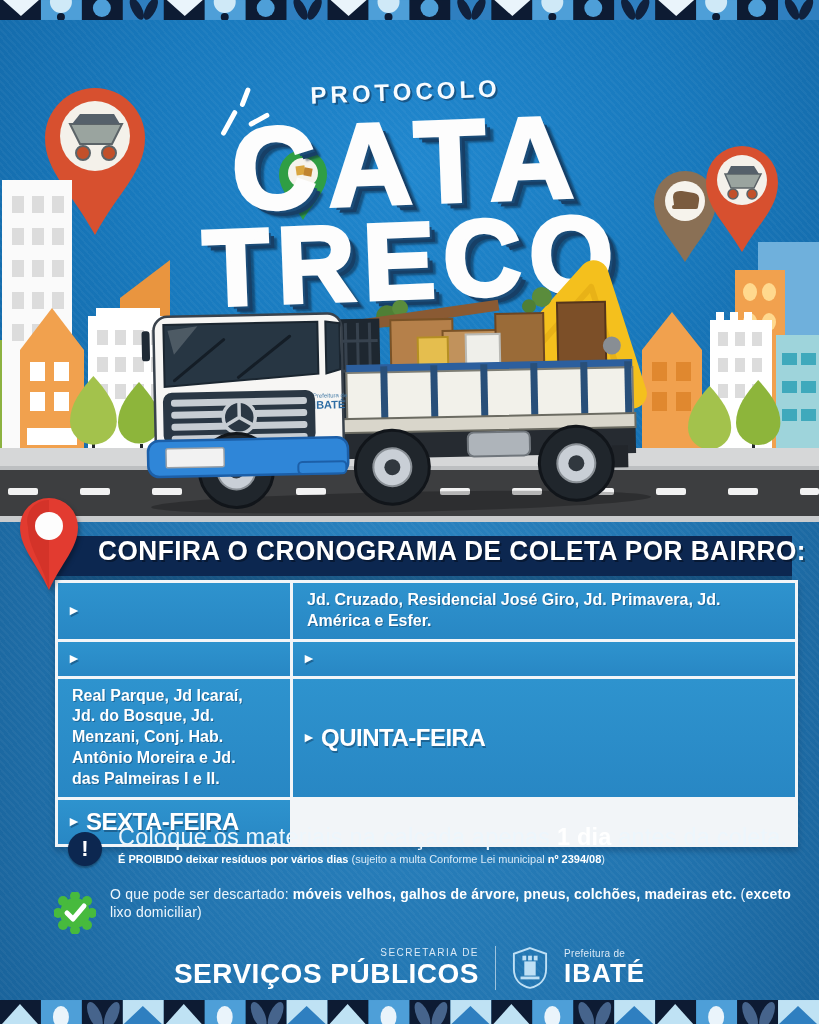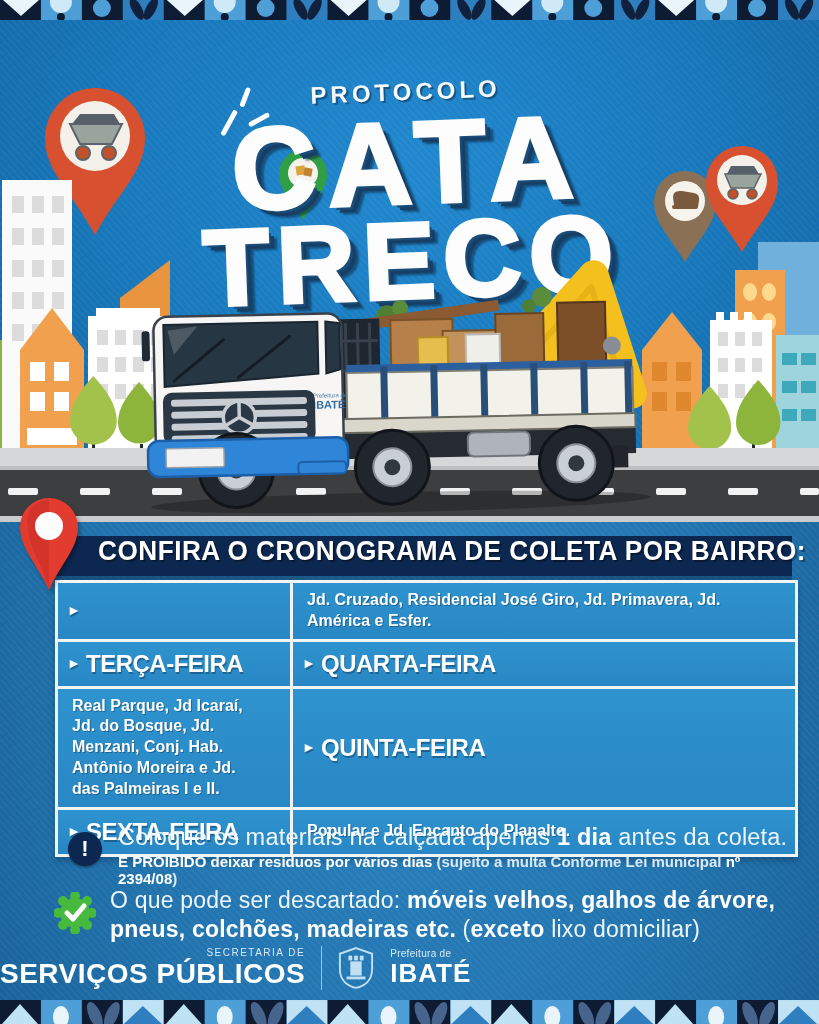--- a/index.html
+++ b/index.html
@@ -42,28 +42,28 @@
   .area-cell{padding:7px 28px 7px 14px;font-size:16px;font-weight:bold;line-height:1.3;
     text-shadow:1px 1px 0 rgba(10,40,70,.4);}
 
   .note{position:absolute;z-index:4;}
   .note-warning{left:60px;top:824px;width:740px;}
   .excl-badge{position:absolute;left:8px;top:8px;width:34px;height:34px;border-radius:50%;background:#0C2750;
     display:flex;align-items:center;justify-content:center;font-size:22px;font-weight:bold;box-shadow:0 2px 2px rgba(0,0,0,.3);}
   .nw-text{margin-left:58px;}
   .nw-line1{font-size:23.5px;color:#EDF6FC;letter-spacing:.2px;}
   .nw-line1 b{color:#fff;}
-  .nw-line2{font-size:15px;margin-top:2px;color:#D9E9F6;font-weight:bold;}
+  .nw-line2{font-size:11px;margin-top:2px;color:#D9E9F6;}
   .nw-line2 b{color:#fff;}
   .note-allowed{left:52px;top:886px;width:748px;}
   .check-badge{position:absolute;left:2px;top:6px;}
-  .na-text{margin-left:58px;font-size:23px;line-height:1.25;color:#EDF6FC;width:700px;letter-spacing:.2px;}
+  .na-text{margin-left:58px;font-size:14px;line-height:1.25;color:#EDF6FC;width:700px;letter-spacing:.2px;}
   .na-text b{color:#fff;}
 
-  .footer{position:absolute;left:0;top:946px;width:819px;z-index:4;display:flex;align-items:center;gap:16px;}
+  .footer{position:absolute;left:0;top:946px;width:819px;z-index:4;display:flex;align-items:center;justify-content:center;gap:16px;}
   .f-left{text-align:right;line-height:1.05;}
   .f-small{font-size:10px;letter-spacing:1.5px;color:#D9E9F6;}
   .f-big{font-size:28px;font-weight:bold;letter-spacing:.5px;}
   .f-div{width:1px;height:44px;background:rgba(255,255,255,.55);}
   .f-right{text-align:left;line-height:1.05;}
   .f-right .f-small{letter-spacing:.3px;}
   .f-right .f-big{font-size:26px;letter-spacing:1px;}
   .f-emblem{flex:none;}
 </style>
 </head>
@@ -382,39 +382,34 @@
 
   <div class="table">
     <div class="cell day-cell">
         <span class="arrow">▸</span>
       </div>
     <div class="cell area-cell">
         <span>Jd. Cruzado, Residencial José Giro, Jd. Primavera, Jd. América e Esfer.</span>
       </div>
     <div class="cell day-cell">
         <span class="arrow">▸</span>
-        <span>TERÇA-FEIRA</span>
       </div>
     <div class="cell day-cell">
         <span class="arrow">▸</span>
-        <span>QUARTA-FEIRA</span>
       </div>
     <div class="cell area-cell">
         <span>Real Parque, Jd Icaraí, Jd. do Bosque, Jd. Menzani, Conj. Hab. Antônio Moreira e Jd. das Palmeiras I e II.</span>
       </div>
     <div class="cell day-cell">
         <span class="arrow">▸</span>
         <span>QUINTA-FEIRA</span>
       </div>
     <div class="cell day-cell">
         <span class="arrow">▸</span>
         <span>SEXTA-FEIRA</span>
-      </div>
-    <div class="cell area-cell">
-        <span>Popular e Jd. Encanto do Planalto.</span>
       </div>
   </div>
 
   <div class="note note-warning">
     <div class="excl-badge">!</div>
     <div class="nw-text">
       <div class="nw-line1"><span>Coloque os materiais na calçada apenas </span><b>1 dia</b><span> antes da coleta.</span></div>
       <div class="nw-line2"><b>É PROIBIDO deixar resíduos por vários dias </b><span>(sujeito a multa Conforme Lei municipal </span><b>nº 2394/08</b><span>)</span></div>
     </div>
   </div>

